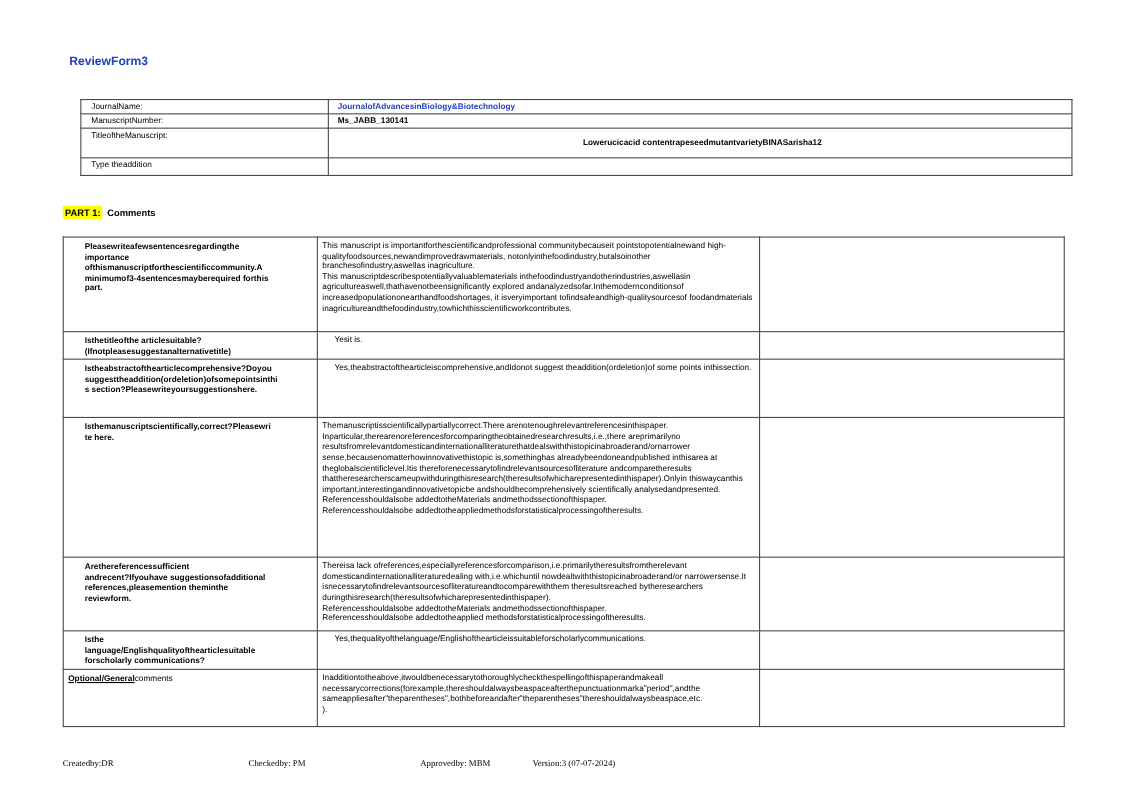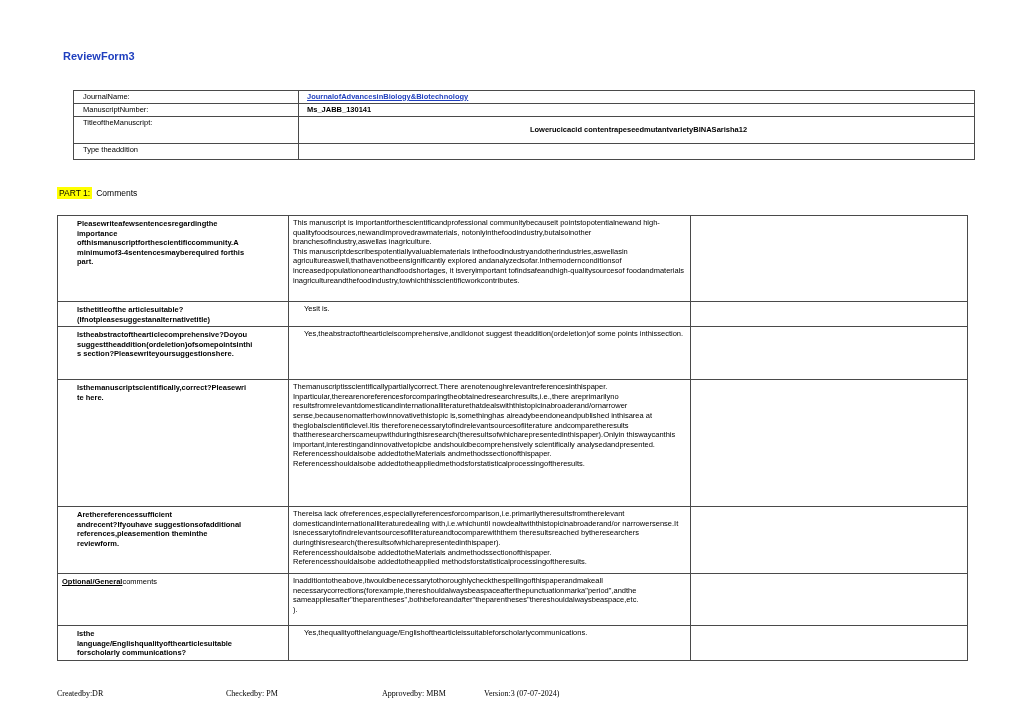--- a/index.html
+++ b/index.html
@@ -10,24 +10,24 @@
   #title-link{position:absolute;left:63px;top:50px;font-size:11px;font-weight:bold;
     color:#1f3fbf;cursor:pointer;}
 
   
   #meta-table{position:absolute;left:57px;top:90px;width:901px;border-collapse:collapse;table-layout:fixed;margin-left:16px;}
   #meta-table td{border:1px solid #4a4a4a;font-size:7.5px;line-height:9.5px;vertical-align:top;
     padding:1px 4px 1px 8px;overflow:hidden;}
   #meta-table td.mlabel{padding-left:9px;}
   #meta-table td.mvalue{font-weight:bold;}
   #meta-table td.vmid{vertical-align:middle;text-align:center;}
-  .doc-link{color:#1f3fbf;font-weight:bold;text-decoration:underline;cursor:pointer;text-align:right;}
+  .doc-link{color:#1f3fbf;font-weight:bold;cursor:pointer;text-align:right;}
 
   
-  #part1-heading{position:absolute;left:57px;top:188px;font-size:8.5px;font-weight:normal;}
+  #part1-heading{position:absolute;left:57px;top:188px;font-size:8.5px;font-weight:bold;}
   #part1-highlight{background:#ffff00;padding:1px 2px;}
   #part1-rest{margin-left:4px;}
 
   
   #comments-table{position:absolute;left:57px;top:215px;width:910px;border-collapse:collapse;table-layout:fixed;}
   #comments-table td{border:1px solid #4a4a4a;font-size:7.5px;line-height:9.6px;vertical-align:top;overflow:hidden;}
   td.q{font-weight:bold;padding:3px 6px 2px 19px;white-space:pre-line;margin-left:20px;}
   td.q.q-opt{padding-left:4px;white-space:normal;}
   .q-underline{font-weight:bold;text-decoration:underline;}
   td.c{padding:2px 5px 2px 4px;white-space:pre-line;}
@@ -130,32 +130,32 @@
       <td class="q">Arethereferencessufficient
 andrecent?Ifyouhave suggestionsofadditional
 references,pleasemention theminthe
 reviewform.</td>
       <td class="c">Thereisa lack ofreferences,especiallyreferencesforcomparison,i.e.primarilytheresultsfromtherelevant domesticandinternationalliteraturedealing with,i.e.whichuntil nowdealtwiththistopicinabroaderand/or narrowersense.It isnecessarytofindrelevantsourcesofliteratureandtocomparewiththem theresultsreached bytheresearchers duringthisresearch(theresultsofwhicharepresentedinthispaper).
 Referencesshouldalsobe addedtotheMaterials andmethodssectionofthispaper.
 Referencesshouldalsobe addedtotheapplied methodsforstatisticalprocessingoftheresults.</td>
       <td class="f"></td>
     </tr>
 
-    <tr style="height:52px">
-      <td class="q q-opt"><span class="q-underline">Optional/General</span><span style="font-weight:normal">comments</span></td>
-      <td class="c">Inadditiontotheabove,itwouldbenecessarytothoroughlycheckthespellingofthispaperandmakeall necessarycorrections(forexample,thereshouldalwaysbeaspaceafterthepunctuationmarka"period",andthe sameappliesafter"theparentheses",bothbeforeandafter"theparentheses"thereshouldalwaysbeaspace,etc.
-).</td>
-      <td class="f"></td>
-    </tr>
-
     <tr style="height:31px">
       <td class="q">Isthe
 language/Englishqualityofthearticlesuitable
 forscholarly communications?</td>
       <td class="c ind">Yes,thequalityofthelanguage/Englishofthearticleissuitableforscholarlycommunications.</td>
+      <td class="f"></td>
+    </tr>
+
+    <tr style="height:52px">
+      <td class="q q-opt"><span class="q-underline">Optional/General</span><span style="font-weight:normal">comments</span></td>
+      <td class="c">Inadditiontotheabove,itwouldbenecessarytothoroughlycheckthespellingofthispaperandmakeall necessarycorrections(forexample,thereshouldalwaysbeaspaceafterthepunctuationmarka"period",andthe sameappliesafter"theparentheses",bothbeforeandafter"theparentheses"thereshouldalwaysbeaspace,etc.
+).</td>
       <td class="f"></td>
     </tr>
   </tbody>
     </table>
 
   <span class="footer-item" id="footer-created">Createdby:DR</span>
   <span class="footer-item" id="footer-checked">Checkedby: PM</span>
   <span class="footer-item" id="footer-approved">Approvedby: MBM</span>
   <span class="footer-item" id="footer-version">Version:3 (07-07-2024)</span>
 

